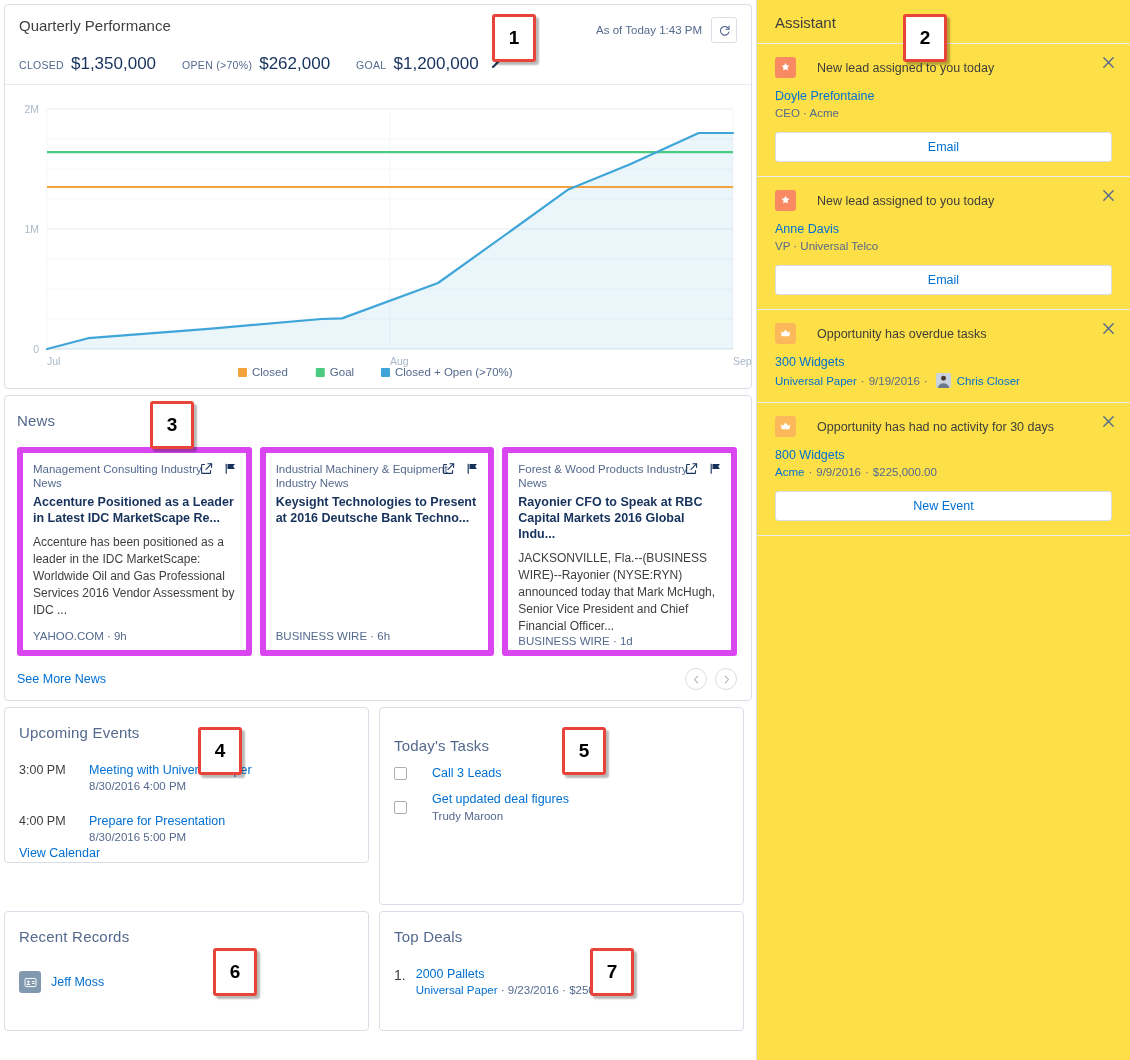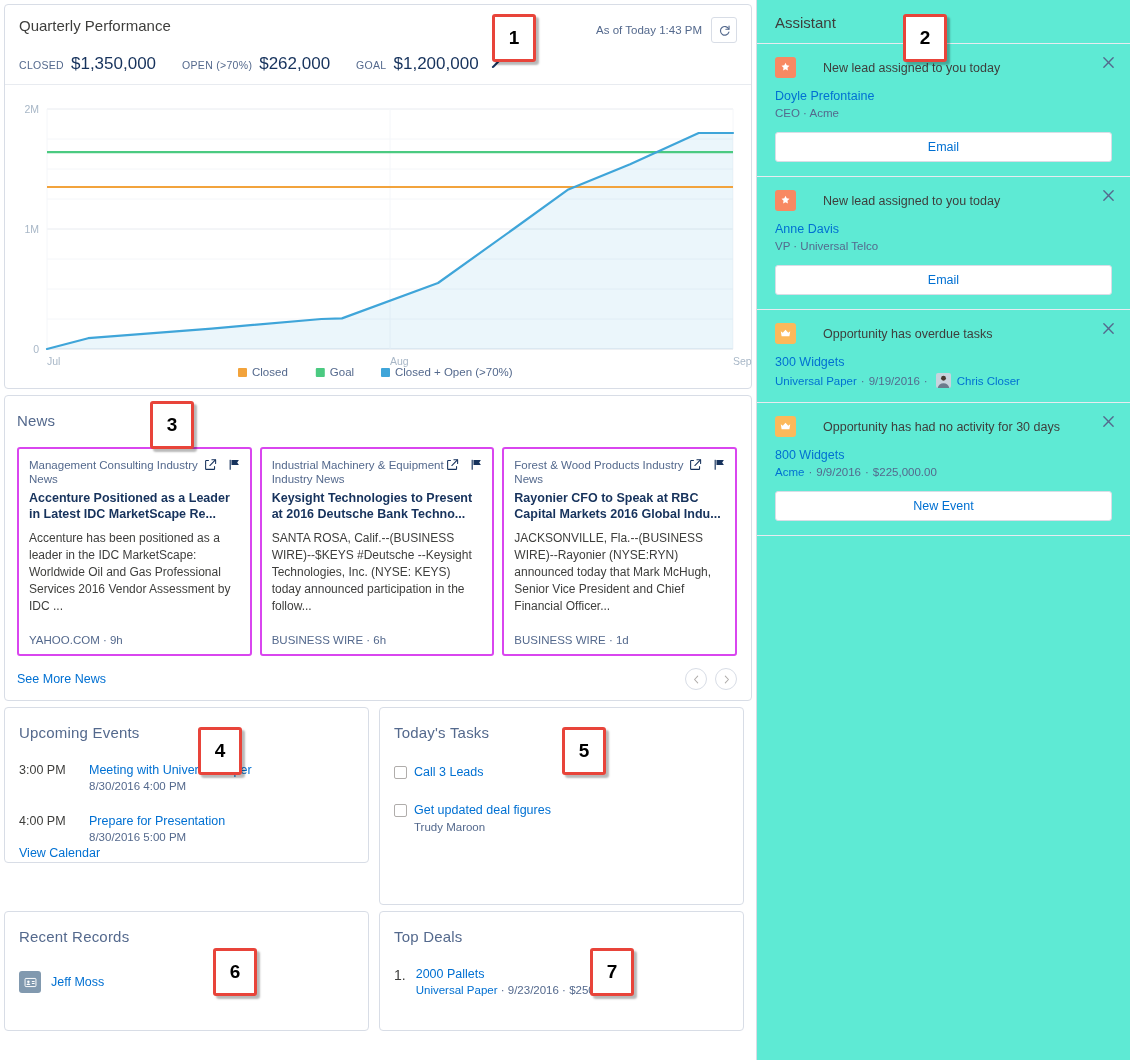--- a/index.html
+++ b/index.html
@@ -46,21 +46,21 @@
   .metric-label { font-size: 10.5px; color: #54698d; text-transform: uppercase; letter-spacing: .3px; }
   .metric-value { font-size: 17px; color: #16325c; font-weight: 400; }
   .pencil { margin-left: 5px; cursor: pointer; display: inline-flex; }
 
   .chart-wrap { border-top: 1px solid #e8ebf0; padding: 6px 0 4px 0; height: 304px; position: relative; }
 
   
   .news { padding: 16px 14px 10px 12px; }
   .news-cards { display: flex; gap: 8px; margin-top: 18px; }
   .news-card {
-    flex: 1; border: 2px solid #d946ef; border-radius: 3px;
+    flex: 1; border: 6px solid #d946ef; border-radius: 3px;
     padding: 9px 10px 8px 10px; height: 209px;
     display: flex; flex-direction: column; position: relative;
   }
   .nc-cat { font-size: 11.5px; color: #54698d; line-height: 14px; width: 175px; }
   .nc-icons { position: absolute; right: 9px; top: 9px; display: flex; gap: 11px; }
   .nc-title { font-size: 12.5px; font-weight: bold; color: #16325c; line-height: 16px; margin-top: 4px; }
   .nc-body { font-size: 12px; color: #3e3e3c; line-height: 17px; margin-top: 8px; }
   .nc-src { font-size: 11.5px; color: #54698d; margin-top: auto; }
   .news-foot { display: flex; align-items: center; margin-top: 12px; }
   .link { color: #0070d2; font-size: 12.5px; text-decoration: none; cursor: pointer; }
@@ -73,49 +73,49 @@
   
   .row2 { display: flex; gap: 10px; }
   .col-half { width: 365px; }
   .events { padding: 16px 14px 12px 14px; height: 156px; display: flex; flex-direction: column; }
   .evt { display: flex; margin-top: 22px; }
   .evt-time { font-size: 12.5px; color: #3e3e3c; width: 70px; flex-shrink: 0; }
   .evt-name { font-size: 12.5px; color: #0070d2; cursor: pointer; }
   .evt-sub { font-size: 11.5px; color: #54698d; margin-top: 3px; }
   .foot-link { margin-top: auto; }
 
-  .tasks { padding: 16px 14px 12px 14px; height: 198px; display: flex; flex-direction: column; }
-  .task { display: flex; gap: 7px; margin-top: 24px; align-items: flex-start; }
+  .tasks { padding: 29px 14px 12px 14px; height: 198px; display: flex; flex-direction: column; }
+  .task { display: flex; gap: 25px; margin-top: 12px; align-items: center; }
   .cbox { width: 13px; height: 13px; border: 1px solid #b0adab; border-radius: 2px; background: #fff; margin-top: 1px; cursor: pointer; flex-shrink: 0; }
   .task-name { font-size: 12.5px; color: #0070d2; cursor: pointer; }
   .task-sub { font-size: 11.5px; color: #54698d; margin-top: 4px; }
 
   .recent { padding: 16px 14px 12px 14px; height: 120px; }
   .rec-item { display: flex; align-items: center; gap: 10px; margin-top: 26px; }
   .rec-icon { width: 22px; height: 22px; border-radius: 3px; background: #8199af; display: flex; align-items: center; justify-content: center; }
   .rec-name { font-size: 12.5px; color: #0070d2; cursor: pointer; }
 
   .deals { padding: 16px 14px 12px 14px; height: 120px; }
   .deal { display: flex; gap: 10px; margin-top: 22px; align-items: flex-start; }
   .deal-rank { font-size: 14px; color: #3e3e3c; }
   .deal-name { font-size: 12.5px; color: #0070d2; cursor: pointer; }
   .deal-sub { font-size: 11.5px; color: #54698d; margin-top: 3px; }
   .deal-sub .acct { color: #0070d2; cursor: pointer; }
 
   
   .right-col {
     width: 374px; height: 1060px;
     border-left: 1px solid #d8dde6;
-    background: #5eead4;
+    background: #fde047;
     padding: 0;
   }
   .asst-head { padding: 14px 16px 12px 18px; }
   .asst-title { font-size: 15px; color: #3e3e3c; }
   .asst-item { border-top: 1px solid #e8ebf0; padding: 13px 18px 14px 18px; position: relative; }
-  .asst-row { display: flex; align-items: center; gap: 27px; }
+  .asst-row { display: flex; align-items: center; gap: 21px; }
   .sq-icon { width: 21px; height: 21px; border-radius: 3px; display: flex; align-items: center; justify-content: center; flex-shrink: 0; }
   .asst-headline { font-size: 12.5px; color: #3e3e3c; }
   .close-x { position: absolute; right: 14px; top: 12px; cursor: pointer; width: 14px; height: 14px; }
   .asst-sub { margin-top: 11px; }
   .asst-link { font-size: 12.5px; color: #0070d2; cursor: pointer; display: block; }
   .asst-meta { font-size: 11.5px; color: #54698d; margin-top: 4px; display: flex; align-items: center; gap: 4px; flex-wrap: wrap; }
   .asst-meta .acct { color: #0070d2; cursor: pointer; }
   .asst-meta .person { color: #0070d2; cursor: pointer; }
   .avatar-sm { width: 15px; height: 15px; border-radius: 2px; overflow: hidden; display: inline-flex; margin: 0 2px 0 4px; }
   .asst-btn {
@@ -255,21 +255,20 @@
             </span>
             <span>
               <svg width="13" height="13" viewBox="0 0 16 16" fill="#16325c">
                 <rect x="2" y="2" width="1.4" height="12.5" rx=".4"></rect>
                 <path d="M4.3 2.6h9.1l-2.1 3 2.1 3H4.3z"></path>
               </svg>
             </span>
           </div>
           <div class="nc-cat">Industrial Machinery &amp; Equipment Industry News</div>
           <div class="nc-title">Keysight Technologies to Present at 2016 Deutsche Bank Techno...</div>
-          <div class="nc-body">SANTA ROSA, Calif.--(BUSINESS WIRE)--$KEYS #Deutsche --Keysight Technologies, Inc. (NYSE: KEYS) today announced participation in the follow...</div>
           <div class="nc-src">BUSINESS WIRE · 6h</div>
         </div>
 
         <div class="news-card">
           <div class="nc-icons">
             <span>
               <svg width="13" height="13" viewBox="0 0 16 16" fill="none" stroke="#16325c" stroke-width="1.3">
                 <path d="M5.5 3H2.8a.8.8 0 0 0-.8.8v9.4a.8.8 0 0 0 .8.8h9.4a.8.8 0 0 0 .8-.8v-2.7" stroke-linecap="round"></path>
                 <path d="M7.2 9.3 14 2.4" stroke-linecap="round"></path>
                 <path d="M9.7 2.2H14.3v4.6" stroke-linecap="round" stroke-linejoin="round"></path>

